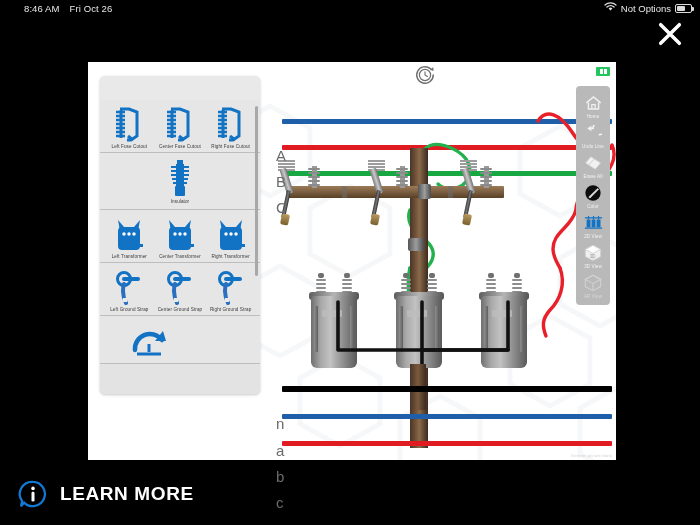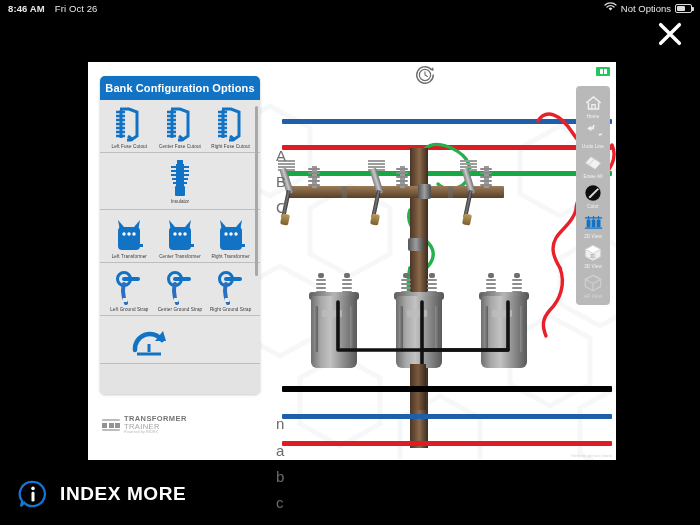--- a/index.html
+++ b/index.html
@@ -2,21 +2,21 @@
 <html><head>
 <meta charset="utf-8">
 <style>
   * { margin:0; padding:0; box-sizing:border-box; }
   html,body { width:700px; height:525px; overflow:hidden; background:#000; }
   body { font-family:"Liberation Sans", sans-serif; }
 
   
   #statusbar { position:absolute; top:0; left:0; width:700px; height:16px;
     color:#e8e8e8; font-size:9.5px; display:flex; align-items:center; }
-  #sb-time { margin-left:8px; font-weight:700; letter-spacing:.1px; }
+  #sb-time { margin-left:24px; font-weight:400; letter-spacing:.1px; }
   #sb-date { margin-left:10px; font-weight:400; letter-spacing:.1px; }
   #sb-right { margin-left:auto; margin-right:8px; display:flex; align-items:center; gap:4px; }
   #sb-charge { font-size:9.5px; }
   .batt { width:17px; height:9px; border:1px solid #dcdcdc; border-radius:2px;
     position:relative; display:inline-block; }
   .batt::after { content:""; position:absolute; right:-3px; top:2.5px; width:2px; height:4px;
     background:#dcdcdc; border-radius:0 1px 1px 0; }
   .batt i { position:absolute; left:1px; top:1px; bottom:1px; width:8px; background:#dcdcdc;
     border-radius:1px; display:block; }
 
@@ -371,21 +371,20 @@
 
   <div class="buslabel" style="left:188px; top:85px;">A</div>
   <div class="buslabel" style="left:188px; top:111px;">B</div>
   <div class="buslabel" style="left:188px; top:137px;">C</div>
   <div class="buslabel" style="left:188px; top:353px;">n</div>
   <div class="buslabel" style="left:188px; top:380px;">a</div>
   <div class="buslabel" style="left:188px; top:406px;">b</div>
   <div class="buslabel" style="left:188px; top:432px;">c</div>
 
   <div id="panel">
-    <div id="panel-head">Bank Configuration Options</div>
     <div id="panel-body">
 
       <div class="prow">
         <div class="pitem">
           <div class="picon">
             <svg width="30" height="36" viewBox="0 0 30 36">
               <path d="M6 3 h9 l8 3 v24 l-6 4 h-4" stroke="#1272c4" stroke-width="3" fill="none"></path>
               <g stroke="#1272c4" stroke-width="2.4">
                 <path d="M2 6 h9"></path>
                   <path d="M2 10 h9"></path>
@@ -564,36 +563,20 @@
             </svg>
           </div>
           <div class="plabel"></div>
         </div>
       </div>
 
     </div>
     <div id="panel-scroll"></div>
   </div>
 
-  <div id="logo">
-    <div id="logo-mark">
-      <div class="bar"></div>
-      <div class="blocks">
-          <span></span>
-          <span></span>
-          <span></span>
-        </div>
-      <div class="bar" style="height:1.8px;"></div>
-    </div>
-    <div id="logo-txt">
-      <div id="logo-l1">TRANSFORMER</div>
-      <div id="logo-l2">TRAINER</div>
-      <div id="logo-l3">Powered by INDEX</div>
-    </div>
-  </div>
 
   <div id="toolbar">
 
     <div class="tool">
       <div class="ti">
         <svg width="17" height="16" viewBox="0 0 20 18">
           <path d="M2 8.5 L10 2 L18 8.5" stroke="#f0f0f0" stroke-width="1.7" fill="none" stroke-linecap="round"></path>
           <path d="M4 8.5 V16 H16 V8.5" stroke="#f0f0f0" stroke-width="1.7" fill="none" stroke-linejoin="round"></path>
           <path d="M8 16 V11 h4 v5" stroke="#f0f0f0" stroke-width="1.4" fill="none"></path>
         </svg>
@@ -671,15 +654,15 @@
   </div>
 </div>
 
 <div id="footer">
   <div id="learn-more">
     <svg width="30" height="30" viewBox="0 0 32 32">
       <path d="M16 3 A13 13 0 1 1 6.5 25.2 L3.2 29 L4.4 23.6 A13 13 0 0 1 16 3 Z" fill="none" stroke="#1278d4" stroke-width="2.4"></path>
       <circle cx="16" cy="10" r="1.9" fill="#ffffff"></circle>
       <rect x="14.4" y="13.5" width="3.2" height="10.5" rx="1.4" fill="#ffffff"></rect>
     </svg>
-    <span id="lm-text">INDEX MORE</span>
+    <span id="lm-text">LEARN MORE</span>
   </div>
 </div>
 
 </body></html>

